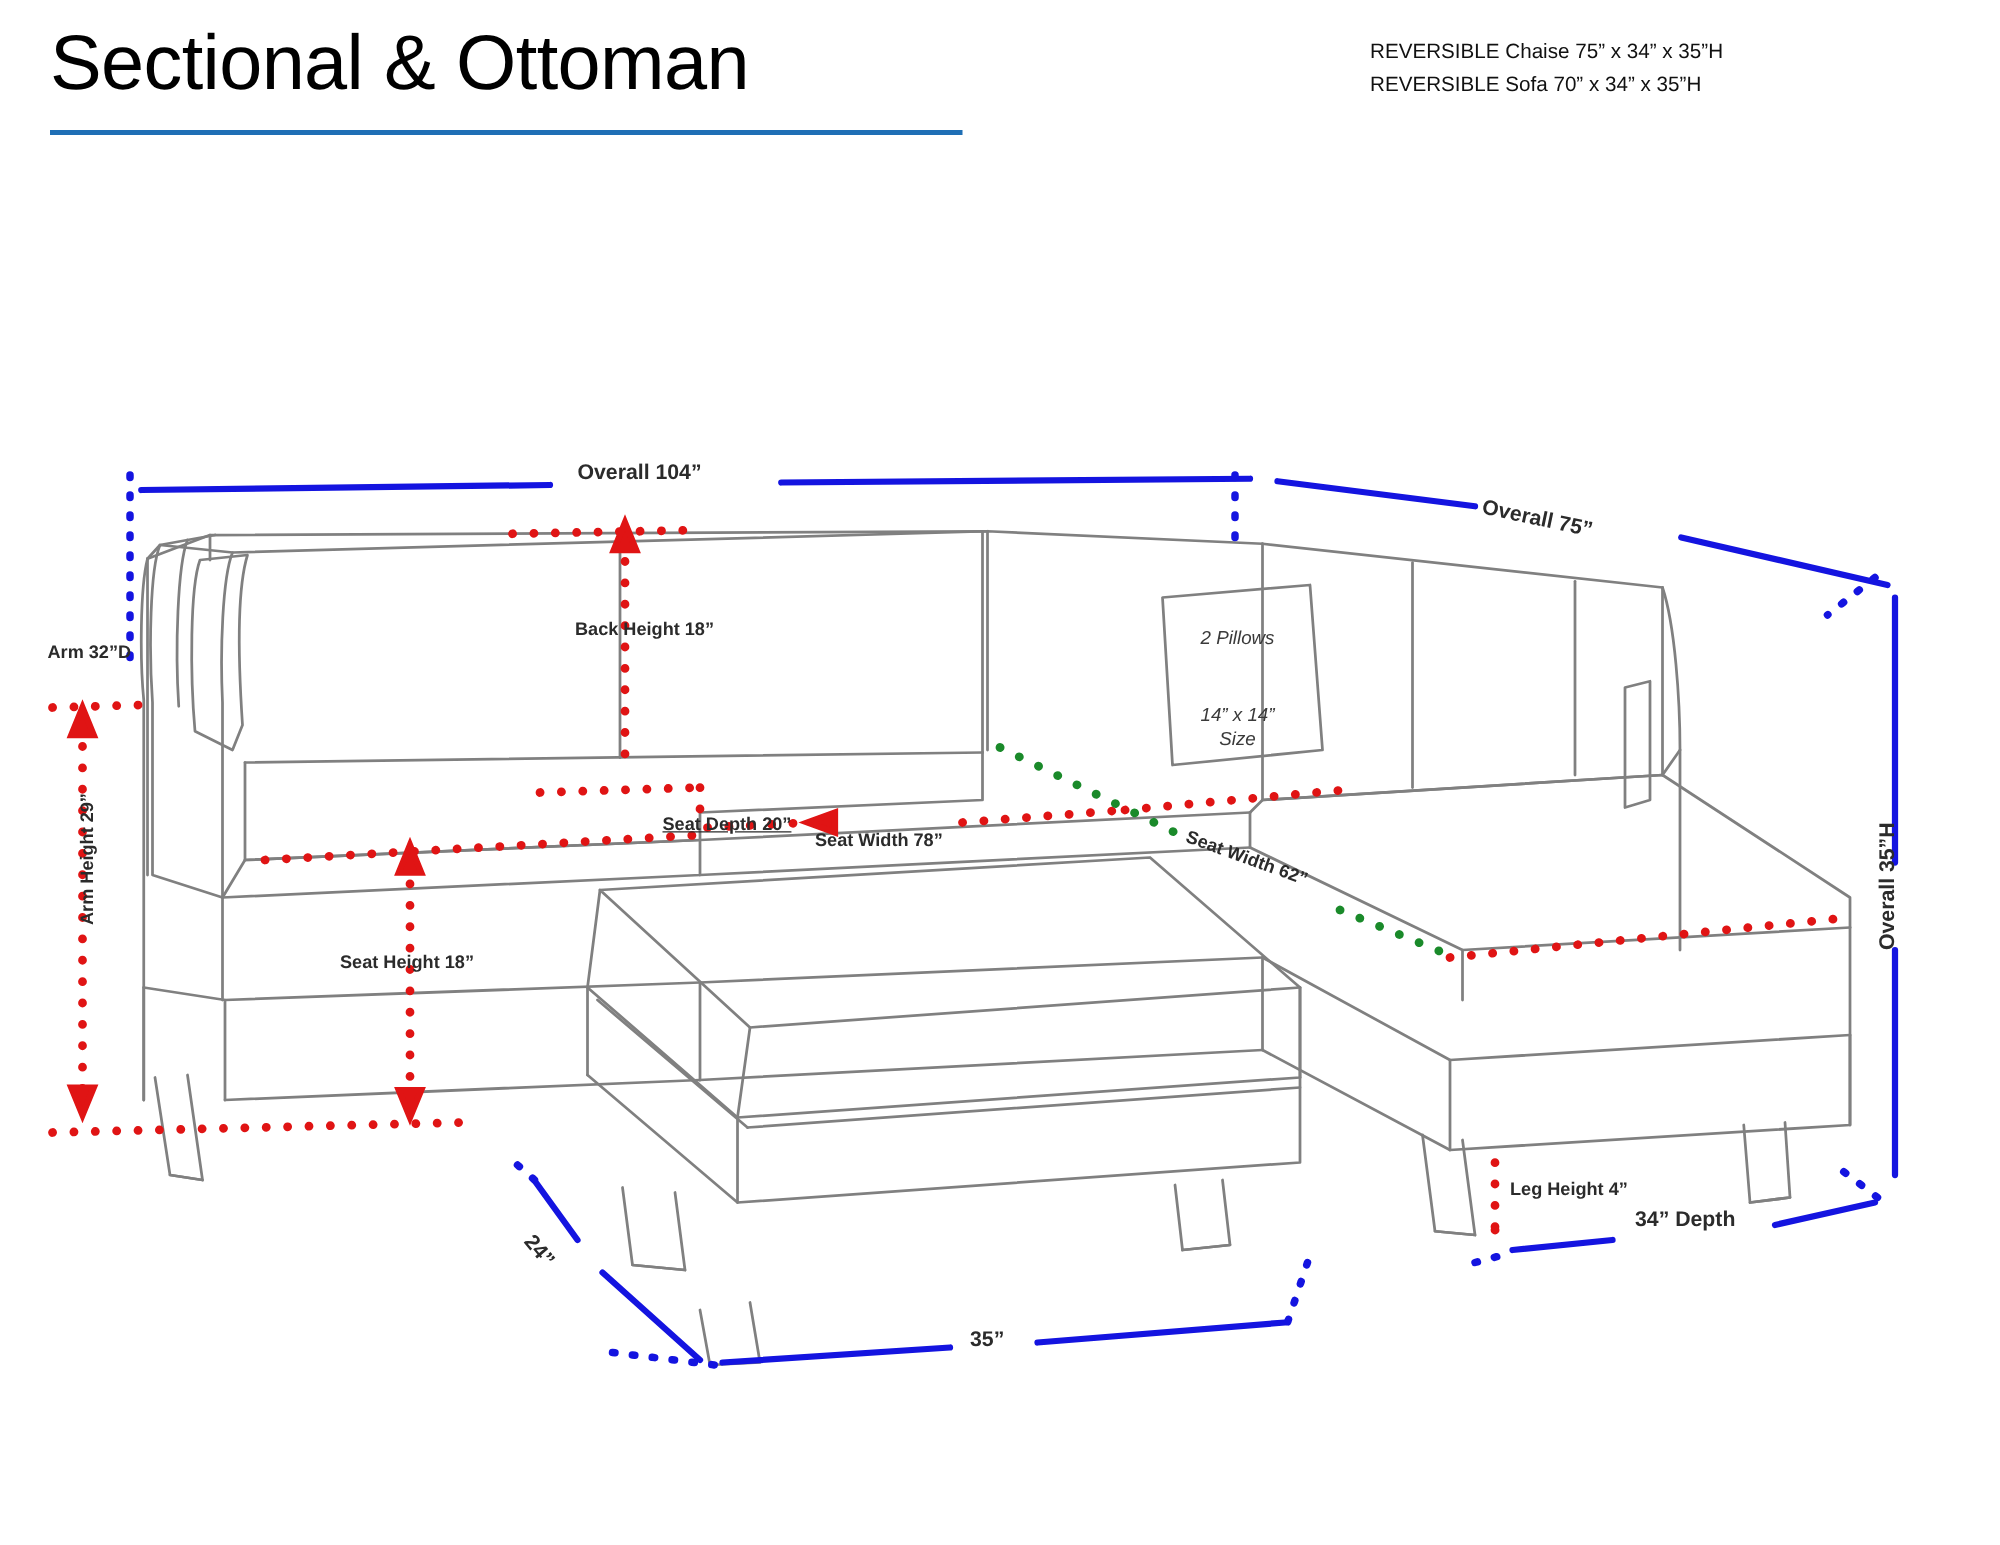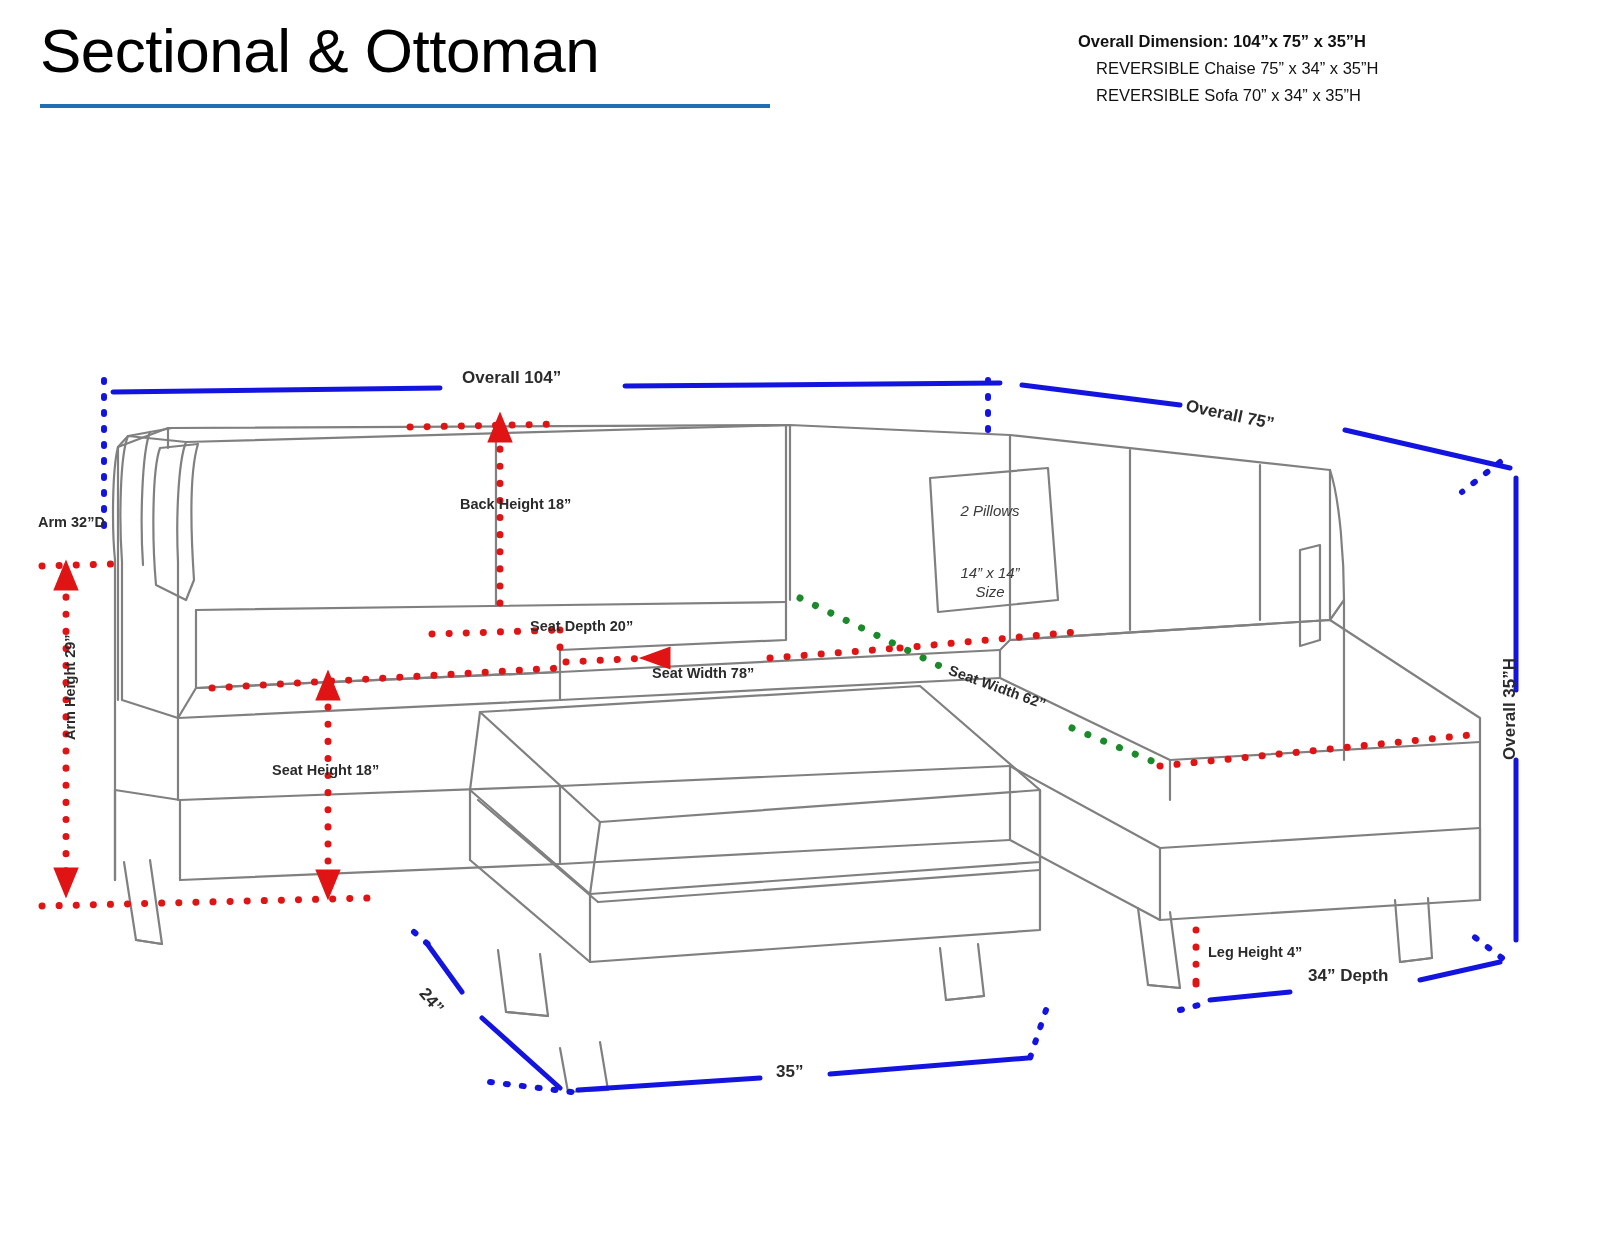--- a/index.html
+++ b/index.html
@@ -55,21 +55,20 @@
 </style>
 </head>
 <body>
 
 <div id="stage">
 
   <div class="title">Sectional &amp; Ottoman</div>
   <div class="title-rule"></div>
 
   <div class="spec">
-    <div class="b">Overall Dimension: 104”x 75” x 35”H</div>
     <div class="indent">REVERSIBLE Chaise 75” x 34” x 35”H</div>
     <div class="indent">REVERSIBLE Sofa    70” x 34” x 35”H</div>
   </div>
 
   <svg class="layer" viewBox="0 0 1600 1236">
     <g fill="none" stroke="#808080" stroke-width="2.2" stroke-linejoin="round" stroke-linecap="round">
 
       <path d="M118 447 L168 428 L790 425 L1010 435"></path>
 
       <path d="M168 428 L168 448"></path>
@@ -239,21 +238,21 @@
   </svg>
 
   <div class="lbl" style="left:462px;top:368px;">Overall  104”</div>
   <div class="lbl" style="left:1188px;top:396px;transform:rotate(12deg);transform-origin:left top;">Overall  75”</div>
   <div class="lbl rot-90" style="left:1500px;top:760px;">Overall 35”H</div>
 
   <div class="lbl sm" style="left:38px;top:514px;">Arm 32”D</div>
   <div class="lbl sm rot-90" style="left:62px;top:740px;">Arm Height 29”</div>
 
   <div class="lbl sm" style="left:432px;top:496px;margin-left:28px;">Back Height 18”</div>
-  <div class="lbl sm" style="left:530px;top:618px;">Seat  Depth 20”</div>
+  <div class="lbl sm" style="left:530px;top:652px;text-decoration:underline;">Seat  Depth 20”</div>
   <div class="lbl sm" style="left:652px;top:665px;">Seat  Width 78”</div>
   <div class="lbl sm" style="left:952px;top:662px;transform:rotate(20deg);transform-origin:left top;">Seat Width 62”</div>
   <div class="lbl sm" style="left:272px;top:762px;">Seat Height 18”</div>
   <div class="lbl sm" style="left:1208px;top:944px;">Leg Height 4”</div>
   <div class="lbl" style="left:1308px;top:966px;">34” Depth</div>
   <div class="lbl" style="left:430px;top:984px;transform:rotate(50deg);transform-origin:left top;">24”</div>
   <div class="lbl" style="left:776px;top:1062px;">35”</div>
 
   <div class="pillow-txt" style="left:920px;top:498px;width:140px;">2 Pillows</div>
   <div class="pillow-txt" style="left:920px;top:540px;width:140px;margin-top:39px;">Size</div>

